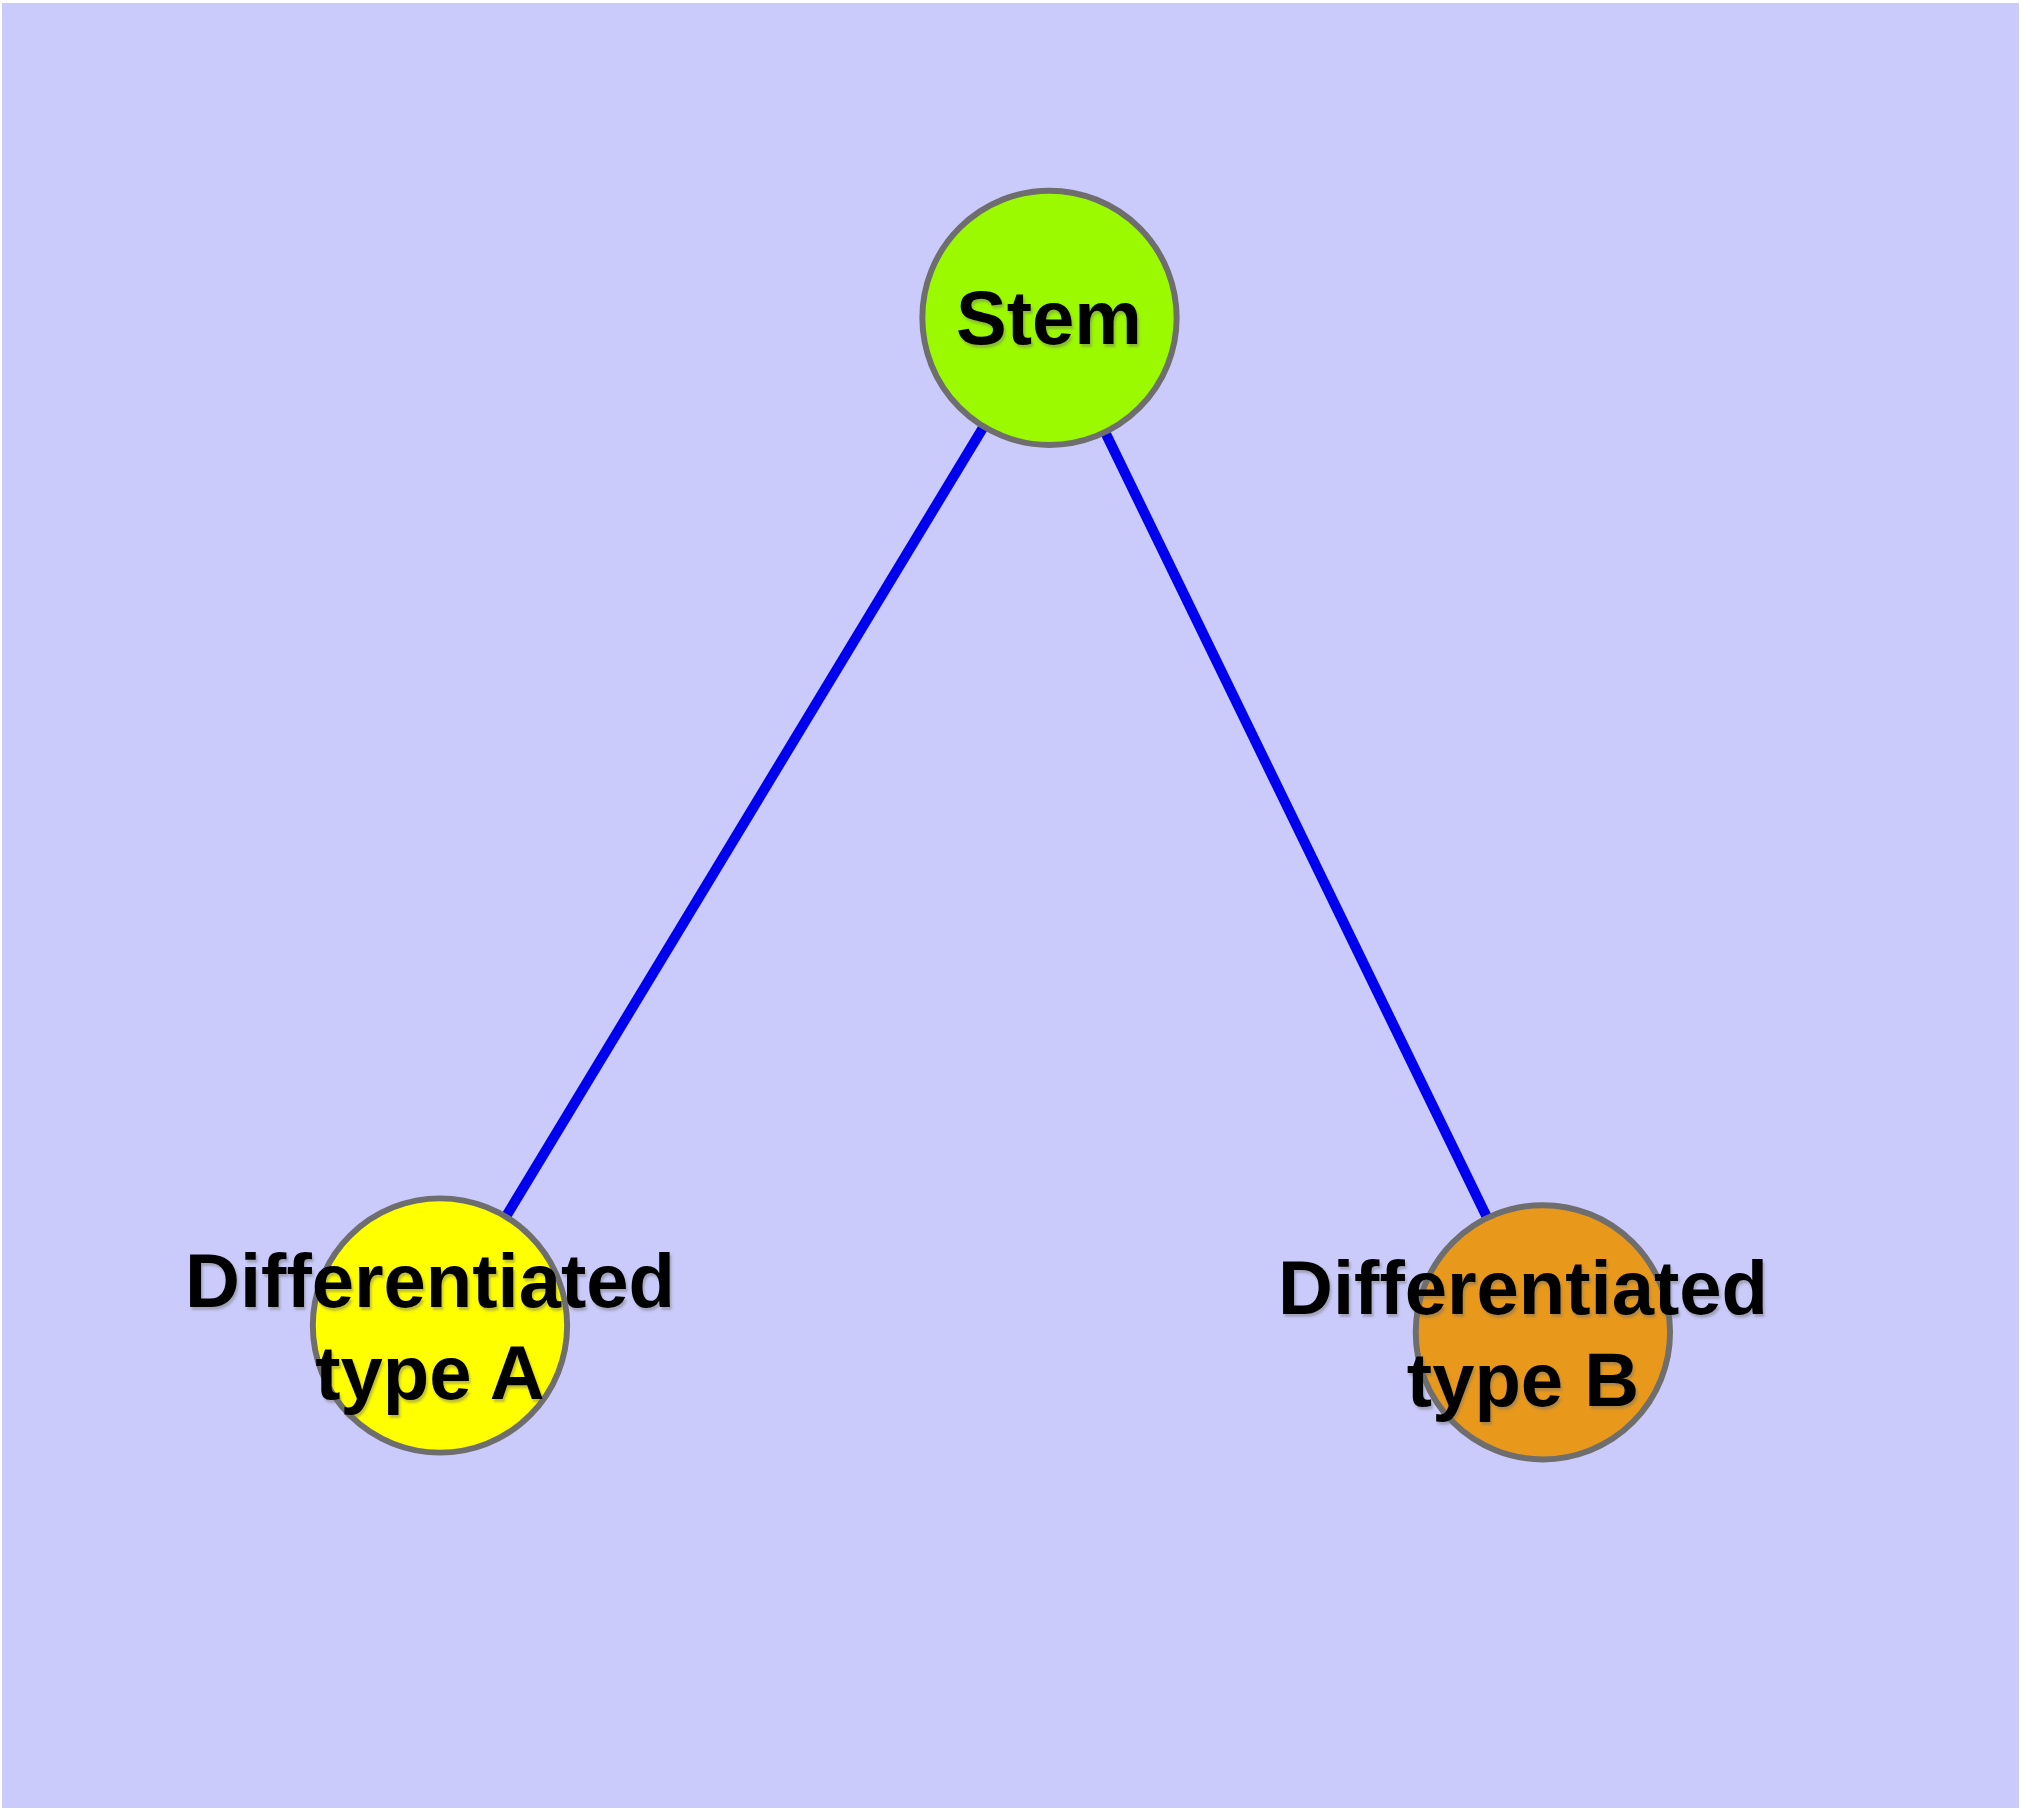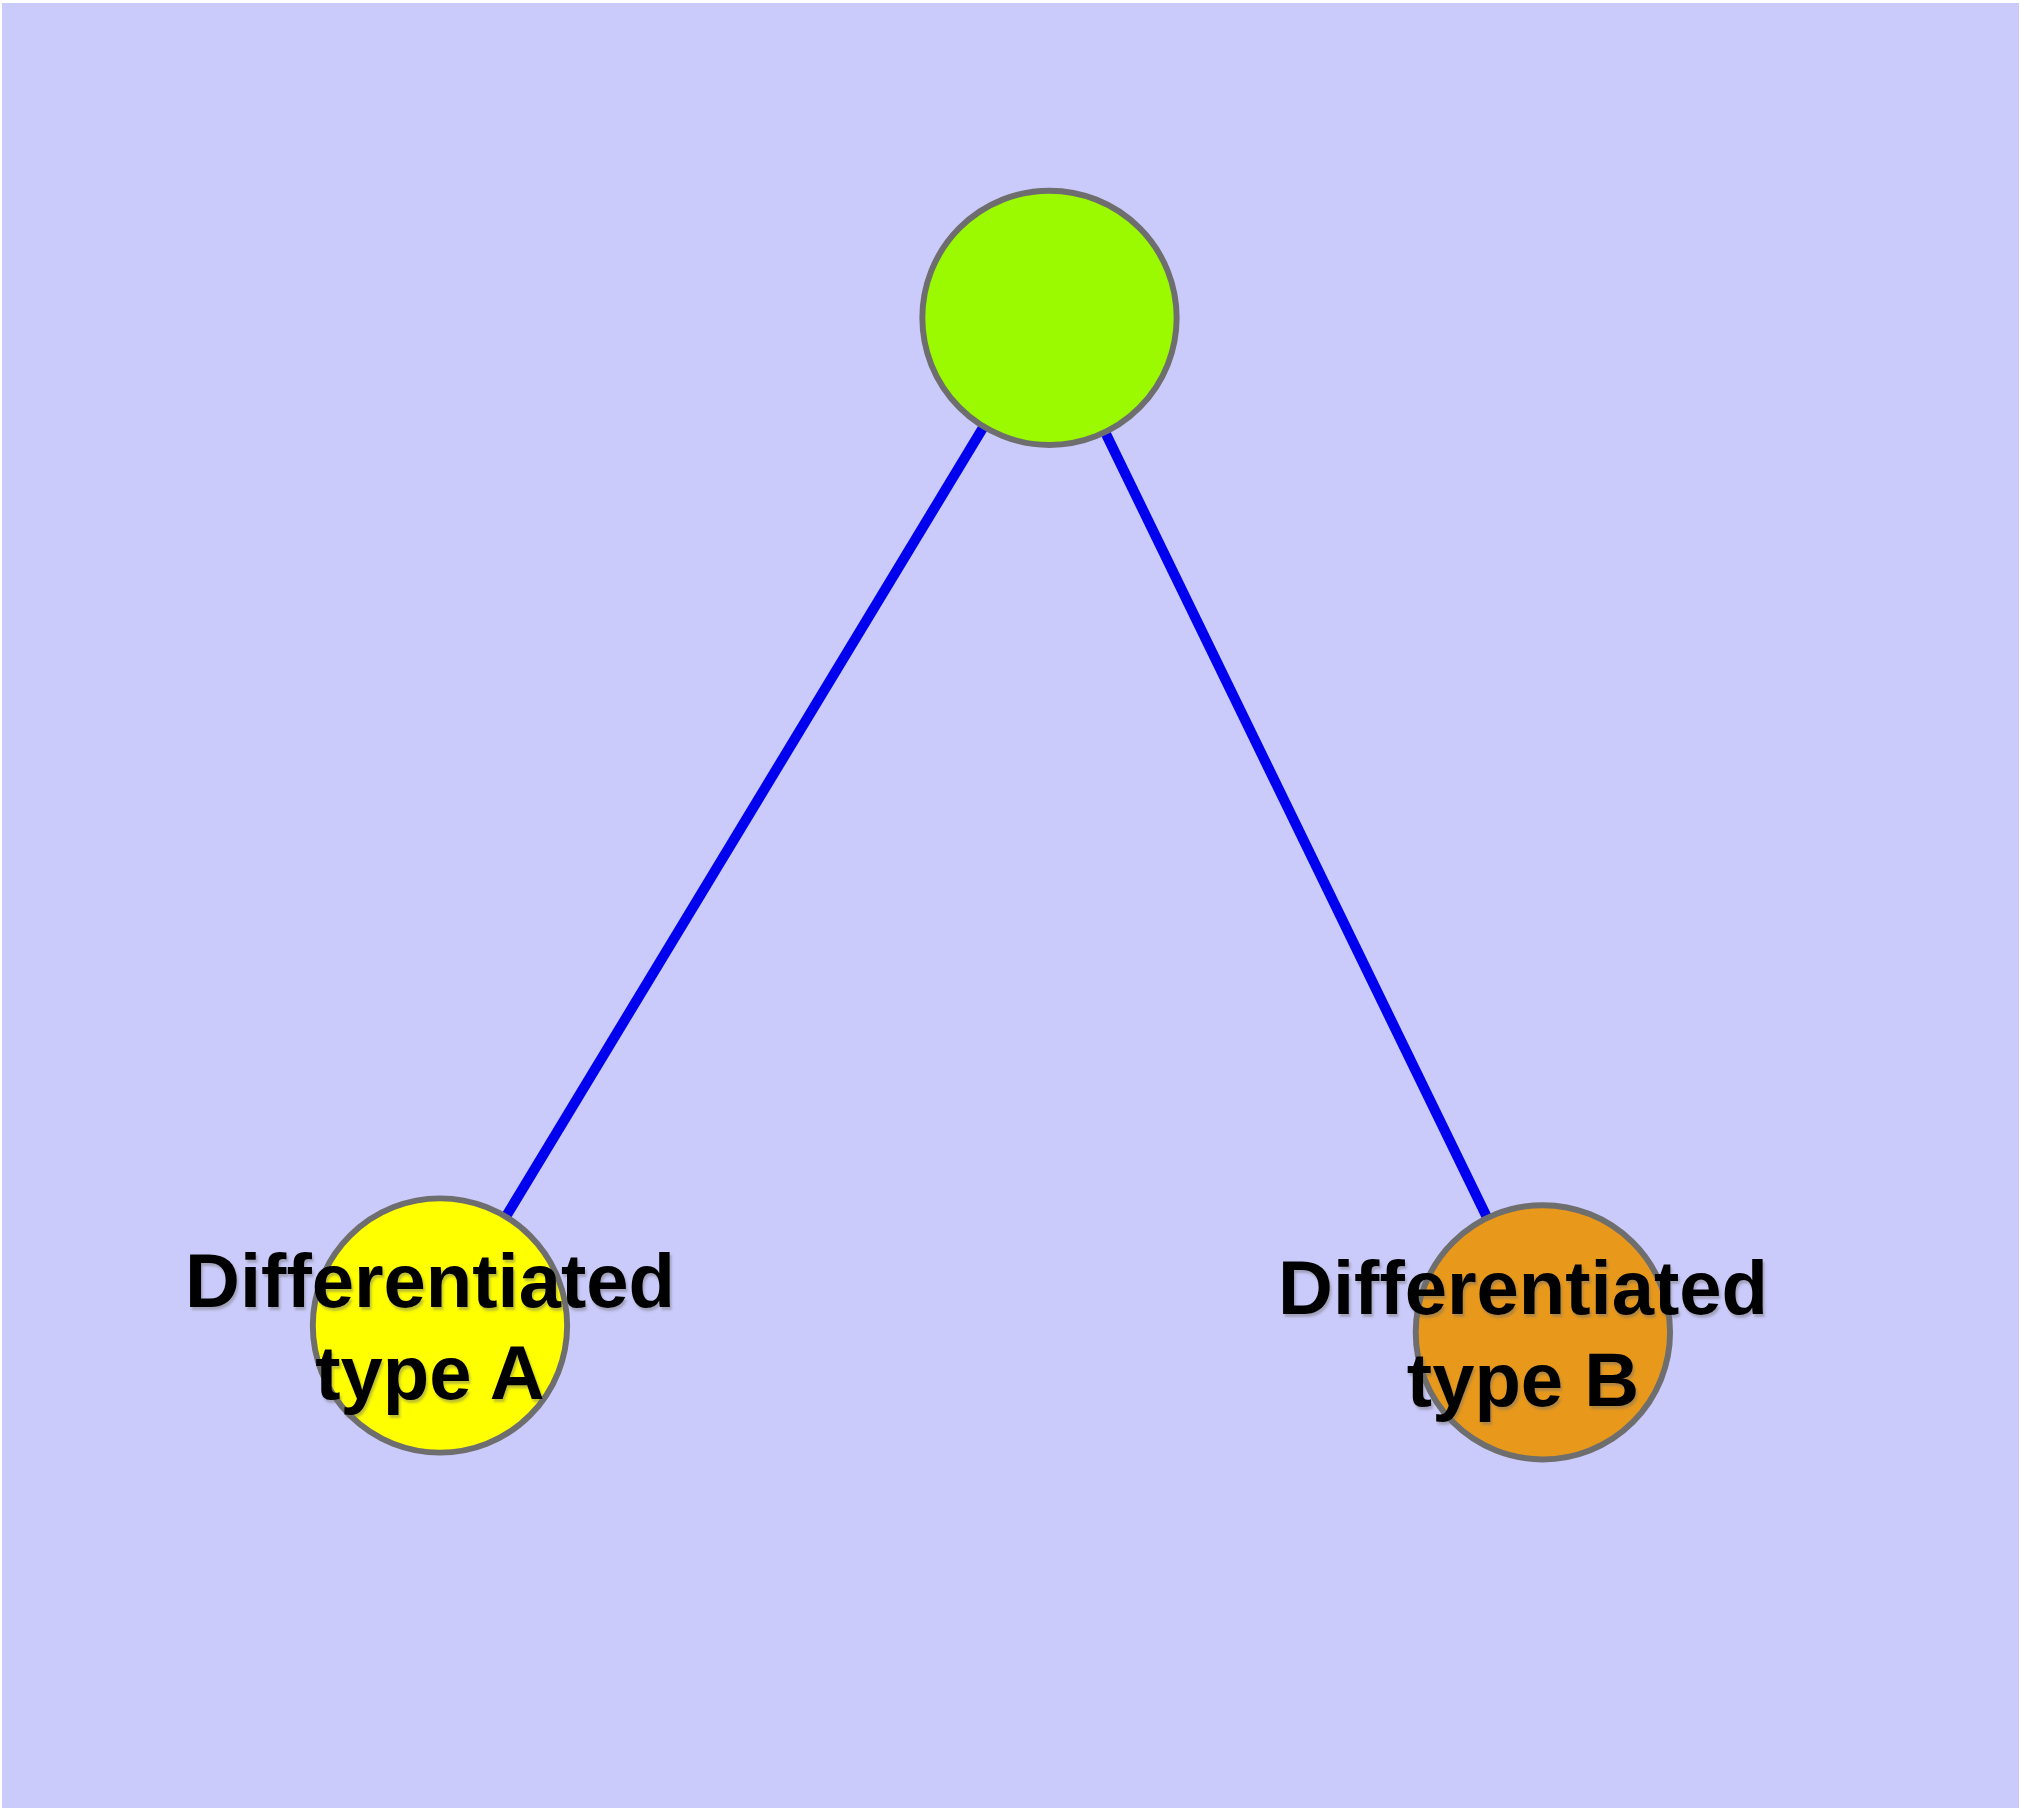--- a/index.html
+++ b/index.html
@@ -66,20 +66,21 @@
   <svg class="graph" viewBox="0 0 2384 2138" preserveAspectRatio="none">
 
     <line class="edge" x1="1238" y1="375" x2="519" y2="1564" stroke="#0000EE"></line>
     <line class="edge" x1="1238" y1="375" x2="1820" y2="1572" stroke="#0000EE"></line>
 
     <circle class="node-circle" cx="1238" cy="375" r="150" stroke="#6E6E6E" fill="#9BFA00"></circle>
     <circle class="node-circle" cx="519" cy="1564" r="150" stroke="#6E6E6E" fill="#FFFF00"></circle>
     <circle class="node-circle" cx="1820" cy="1572" r="150" stroke="#6E6E6E" fill="#E8991C"></circle>
   </svg>
 
+  <div class="node-label" id="label-stem">Stem</div>
 
   <div class="node-label" id="label-a">Differentiated
 type A</div>
 
   <div class="node-label" id="label-b">Differentiated
 type B</div>
 
 </div>
 
 

